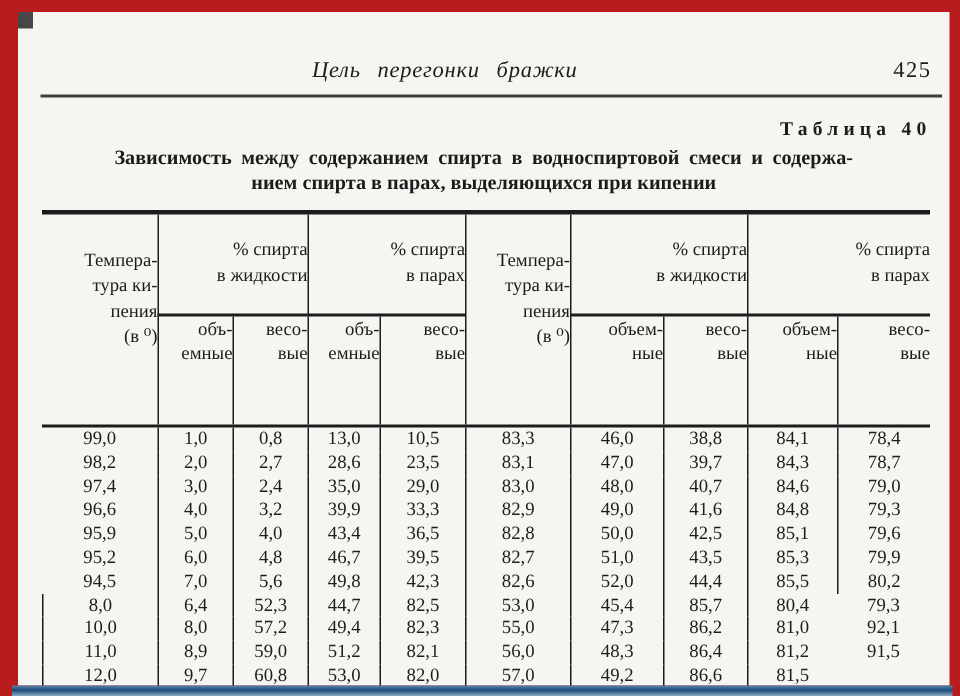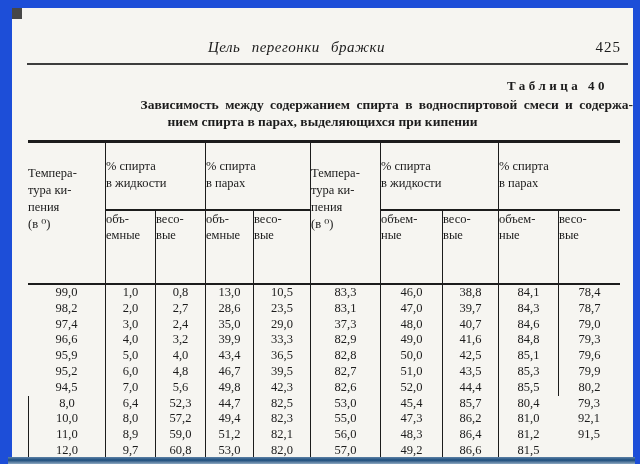--- a/index.html
+++ b/index.html
@@ -1,38 +1,38 @@
 <!DOCTYPE html>
 <html><head>
 <meta charset="utf-8">
 <style>
   * { margin:0; padding:0; box-sizing:border-box; }
   :root { --cols: 77px 50px 50px 48px 57px 70px 62px 56px 60px 62px; --ink:#1c1c1c; }
   body { width:640px; height:464px; font-family:"Liberation Serif","DejaVu Serif",serif; color:var(--ink); }
 
-  .frame { position:relative; width:640px; height:464px; background:#1d4ed8; overflow:hidden; }
+  .frame { position:relative; width:640px; height:464px; background:#b91c1c; overflow:hidden; }
   .corner-notch { position:absolute; left:12px; top:8px; width:10px; height:11px; background:#474747; z-index:3; }
   .page { position:absolute; left:12px; top:8px; width:621px; height:449px; background:#f6f5f1; z-index:1; }
   .edge-strip { position:absolute; left:8px; bottom:0; width:627px; height:7px; z-index:2;
                 background:linear-gradient(180deg,#5d82a6 0%,#1d4d7c 45%,#8fa9c2 100%); }
 
   .running-head { position:absolute; top:31px; left:0; width:100%; text-align:center;
                   transform:translateX(-26px); font-style:italic; font-size:15px;
                   letter-spacing:.5px; word-spacing:7px; }
   .page-number { position:absolute; top:31px; right:12px; font-size:15px; letter-spacing:1px; }
   .head-rule { position:absolute; top:55px; left:15px; width:601px; height:2px; background:#3d3d3d; }
-  .table-label { position:absolute; top:70px; right:25px; font-weight:bold; font-size:13px; letter-spacing:3.5px; }
+  .table-label { position:absolute; top:70px; right:12px; font-weight:bold; font-size:13px; letter-spacing:3.5px; }
   .title { position:absolute; top:89px; left:0; width:100%; text-align:center;
            font-weight:bold; font-size:13.5px; line-height:16.5px; }
-  .title .l1 { word-spacing:3px;text-align:right; }
+  .title .l1 { word-spacing:3px; }
 
   .dtable { position:absolute; left:16px; top:132px; width:592px; }
   .thead { display:grid; grid-template-columns:var(--cols); grid-template-rows:68px 72px;
            border-top:3px solid var(--ink); border-bottom:2px solid var(--ink);
-           font-size:12.5px; text-align:left; white-space:pre-line; }
+           font-size:12.5px; text-align:right; white-space:pre-line; }
   .h-temp { grid-row:1/3; line-height:17px; padding-top:22px; }
   .h-group { grid-row:1; line-height:17px; padding-top:15px; border-bottom:2px solid var(--ink); }
   .h-sub { grid-row:2; line-height:16px; }
   .bl { border-left:1px solid var(--ink); }
   .c2{grid-column:2/4;} .c4{grid-column:4/6;} .c6{grid-column:6;}
   .c7{grid-column:7/9;} .c9{grid-column:9/11;}
   .s2{grid-column:2;} .s3{grid-column:3;} .s4{grid-column:4;} .s5{grid-column:5;}
   .s7{grid-column:7;} .s8{grid-column:8;} .s9{grid-column:9;} .s10{grid-column:10;}
 
   .tbody { display:grid; grid-template-columns:var(--cols); grid-auto-rows:15.8px; }
@@ -108,21 +108,21 @@
           <div class="td bl">83,1</div>
           <div class="td bl">47,0</div>
           <div class="td bl">39,7</div>
           <div class="td bl">84,3</div>
           <div class="td bl">78,7</div>
           <div class="td">97,4</div>
           <div class="td bl">3,0</div>
           <div class="td bl">2,4</div>
           <div class="td bl">35,0</div>
           <div class="td bl">29,0</div>
-          <div class="td bl">37,3</div>
+          <div class="td bl">83,0</div>
           <div class="td bl">48,0</div>
           <div class="td bl">40,7</div>
           <div class="td bl">84,6</div>
           <div class="td bl">79,0</div>
           <div class="td">96,6</div>
           <div class="td bl">4,0</div>
           <div class="td bl">3,2</div>
           <div class="td bl">39,9</div>
           <div class="td bl">33,3</div>
           <div class="td bl">82,9</div>

